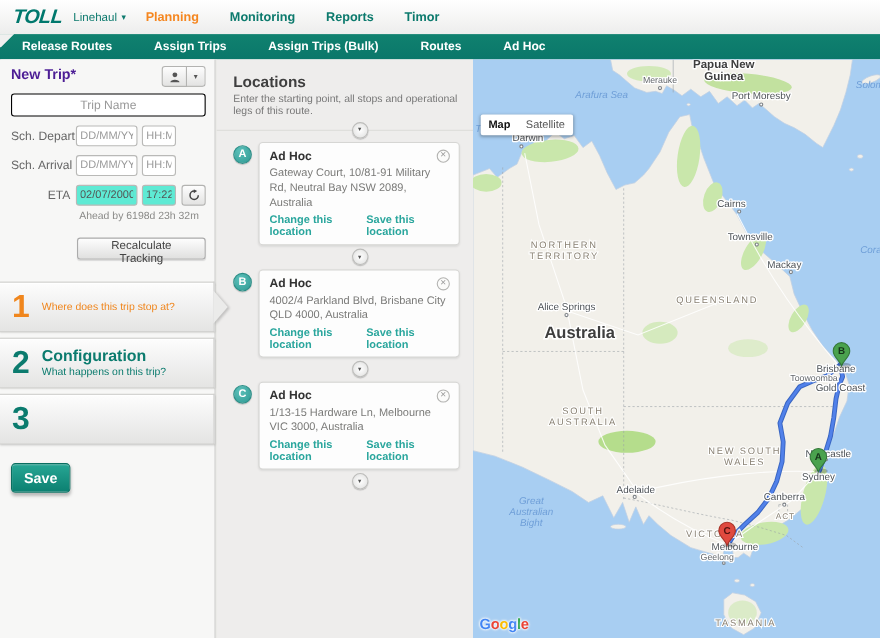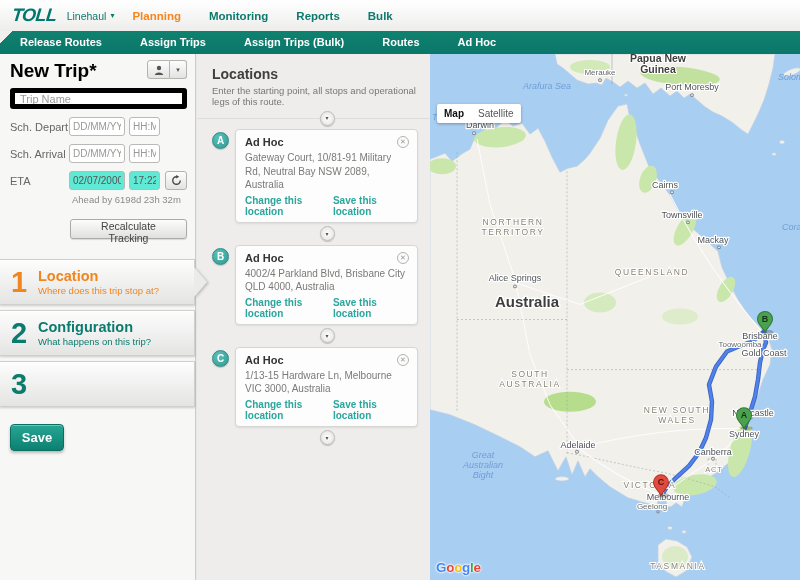--- a/index.html
+++ b/index.html
@@ -23,29 +23,29 @@
 
   
   .content { display:flex; height:526px; }
   .left-panel { width:196px; background:#f7f7f6; border-right:1px solid #ccccca; box-shadow:1px 0 0 #e8e8e6; position:relative; z-index:3; }
   .mid-panel { width:234px; background:#eeedec; position:relative; padding:12px 12px 0 16px; }
   .map-panel { flex:1; position:relative; background:#a8cef2; overflow:hidden; }
 
   
   .form-sec { padding:6px 8px 0 10px; }
   .form-head { display:flex; justify-content:space-between; align-items:flex-start; }
-  .new-trip-title { color:#000000; font-size:19px; font-weight:bold; }
+  .new-trip-title { color:#4c1d95; font-size:13px; font-weight:bold; }
   .split-btn { display:flex; }
   .split-btn .seg { height:19px; background:linear-gradient(#fdfdfd,#e3e3e2); border:1px solid #b3b3b1; display:flex; align-items:center; justify-content:center; cursor:pointer; }
   .split-btn .seg.icon-seg { width:23px; border-radius:3px 0 0 3px; }
   .split-btn .seg.caret-seg { width:17px; border-left:none; border-radius:0 3px 3px 0; font-size:7px; color:#555; }
-  .trip-name { width:100%; margin-top:6px; height:21px; border:5px solid #000000; border-radius:3px; padding:0 5px; font-size:11px; color:#444; background:#fff; }
+  .trip-name { width:100%; margin-top:6px; height:21px; border:1px solid #000000; border-radius:3px; padding:0 5px; font-size:11px; color:#444; background:#fff;text-align:center; }
   .trip-name::placeholder { color:#999; }
   .frow { display:flex; align-items:center; margin-top:8px; }
-  .frow label { width:54px; text-align:left; font-size:11px; color:#666; margin-right:5px; white-space:nowrap; }
+  .frow label { width:54px; text-align:right; font-size:11px; color:#666; margin-right:5px; white-space:nowrap; }
   .frow input { height:19px; border:1px solid #b9b9b7; border-radius:3px; padding:0 3px; font-size:10px; color:#555; background:#fff; }
   .frow input::placeholder { color:#999; }
   .frow .date { width:56px; margin-right:4px; }
   .frow .time { width:31px; }
   .frow input[readonly] { background:#5eead4; }
   .refresh-btn { width:22px; height:19px; margin-left:5px; background:linear-gradient(#fdfdfd,#e3e3e2); border:1px solid #b3b3b1; border-radius:3px; display:flex; align-items:center; justify-content:center; cursor:pointer; }
   .eta-note { font-size:9.5px; color:#8a8a88; margin:4px 0 0 62px; }
   .recalc-btn { display:block; margin:14px 0 0 60px; height:20px; padding:0 9px; background:linear-gradient(#fdfdfd,#e0e0df); border:1px solid #ababab; border-radius:3px; font-size:10.5px; color:#444; font-family:"Liberation Sans",sans-serif; cursor:pointer; box-shadow:0 1px 1px rgba(0,0,0,.12); }
 
   
@@ -116,21 +116,21 @@
 <div class="topbar">
   <div class="logo">TOLL</div>
   <div class="org">
     <span>Linehaul</span>
     <span class="caret">▾</span>
   </div>
   <nav class="main-tabs">
     <a class="active">Planning</a>
     <a>Monitoring</a>
     <a>Reports</a>
-    <a>Bulk</a>
+    <a>Timor</a>
   </nav>
 </div>
 
 <nav class="subnav">
   <span>Release Routes</span>
   <span>Assign Trips</span>
   <span>Assign Trips (Bulk)</span>
   <span>Routes</span>
   <span class="active">Ad Hoc</span>
 </nav>
@@ -176,21 +176,20 @@
         </span>
       </div>
       <div class="eta-note">Ahead by 6198d 23h 32m</div>
       <button class="recalc-btn">Recalculate Tracking</button>
     </div>
 
     <div class="steps-sec">
       <div class="step active">
         <div class="num">1</div>
         <div class="txt">
-          <div class="t">Location</div>
           <div class="s">Where does this trip stop at?</div>
         </div>
       </div>
       <div class="step">
         <div class="num">2</div>
         <div class="txt">
           <div class="t">Configuration</div>
           <div class="s">What happens on this trip?</div>
         </div>
       </div>

